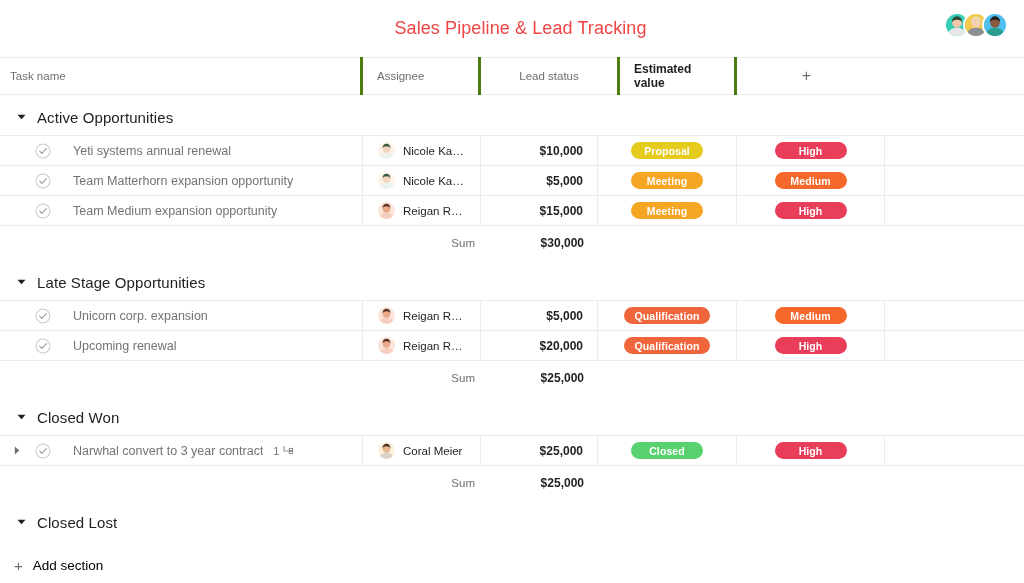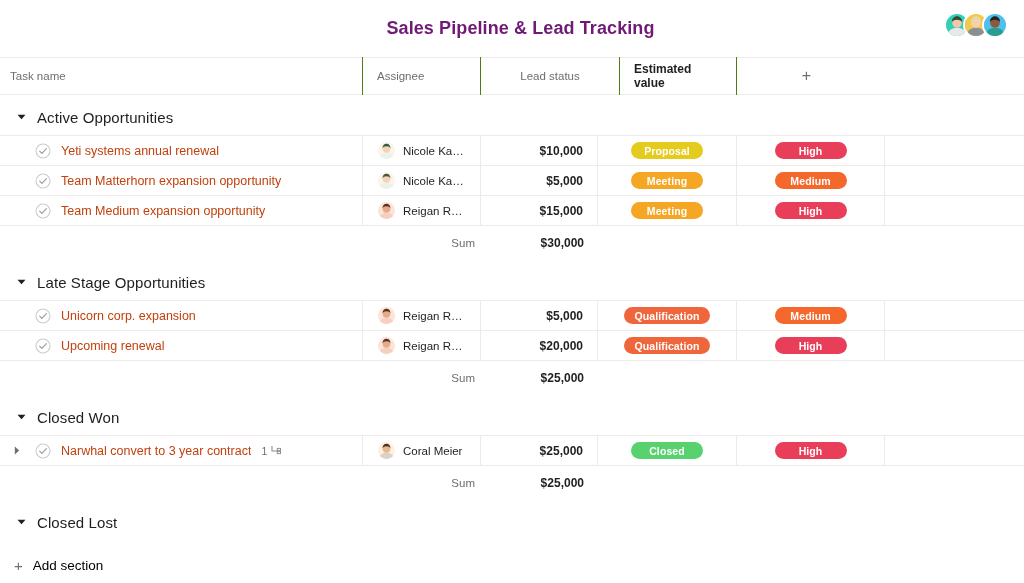--- a/index.html
+++ b/index.html
@@ -17,22 +17,22 @@
   .topbar {
     position: relative;
     height: 57px;
     display: flex;
     align-items: center;
     justify-content: center;
     background: #ffffff;
   }
   .page-title {
     font-size: 18px;
-    font-weight: 700;
-    color: #701a75;
+    font-weight: 400;
+    color: #ef4444;
     letter-spacing: 0.1px;
     margin-left: 17px;
   }
   .avatar-group {
     position: absolute;
     right: 16px;
     top: 12px;
     display: flex;
     align-items: center;
   }
@@ -57,21 +57,21 @@
     border-bottom: 1px solid #edeae9;
     align-items: center;
   }
   .col-header .cell {
     height: 38px;
     display: flex;
     align-items: center;
     font-size: 11.5px;
     color: #6d6e6f;
     padding: 0 14px;
-    border-right: 1px solid #4d7c0f;
+    border-right: 3px solid #4d7c0f;
   }
   .col-header .cell.add {
     justify-content: center;
     color: #6d6e6f;
     font-size: 16px;
     border-right: none;
   }
 
   
   .c-task   { width: 363px; }
@@ -137,23 +137,24 @@
   .check-circle {
     width: 16px; height: 16px;
     flex: 0 0 auto;
     margin-right: 10px;
     margin-left: 9px;
   }
   .check-circle svg { display: block; }
 
   .task-name {
     font-size: 12.5px;
-    color: #c2410c;
+    color: #737373;
     overflow: hidden;
     text-overflow: ellipsis;
+    margin-left: 12px;
   }
 
   .subtask-badge {
     display: inline-flex;
     align-items: center;
     gap: 3px;
     margin-left: 10px;
     color: #6d6e6f;
     font-size: 10.5px;
     flex: 0 0 auto;

